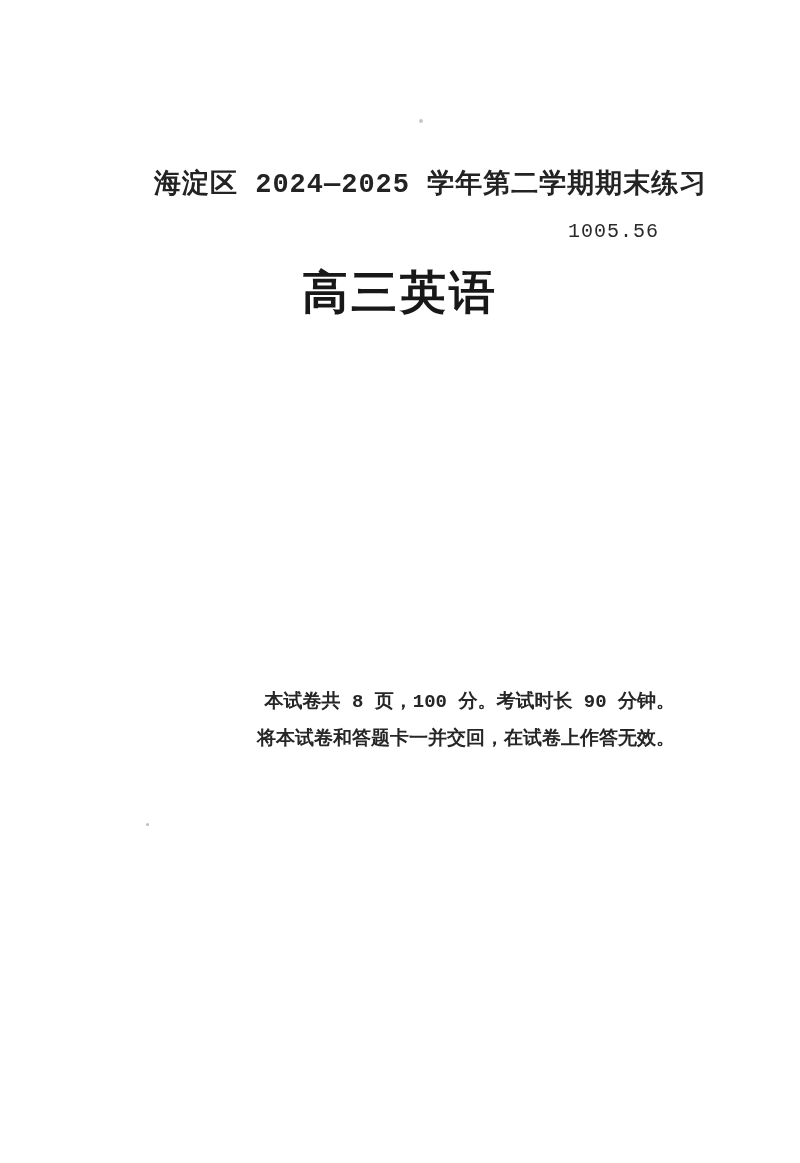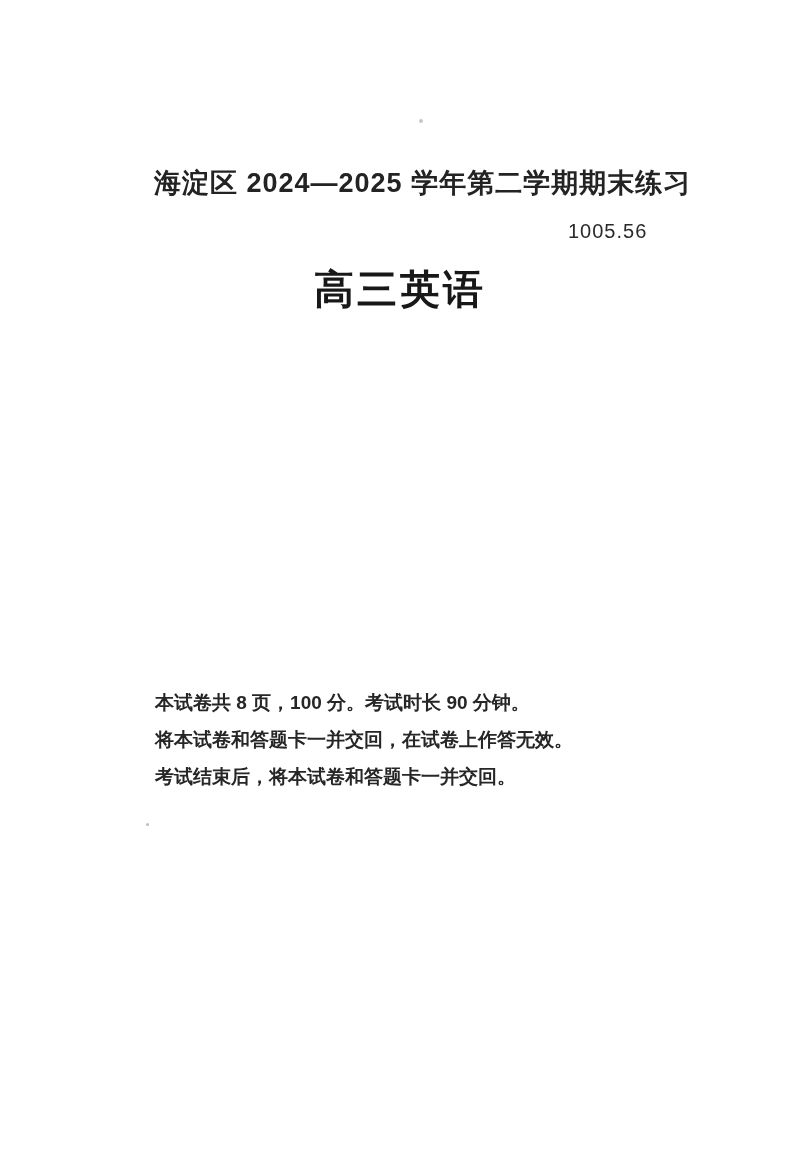--- a/index.html
+++ b/index.html
@@ -6,21 +6,21 @@
     margin: 0;
     padding: 0;
     background: #ffffff;
   }
   .page {
     position: relative;
     width: 800px;
     height: 886px;
     background: #ffffff;
     overflow: hidden;
-    font-family: Liberation Sans, sans-serif;
+    font-family: Liberation Mono, monospace;
     color: #1f1f1f;
   }
   .header-title {
     position: absolute;
     left: 154px;
     top: 165px;
     width: 500px;
     font-size: 27px;
     font-weight: bold;
     letter-spacing: 1px;
@@ -35,30 +35,31 @@
     font-weight: 500;
     color: #2a2a2a;
     letter-spacing: 1px;
   }
   .subject-title {
     position: absolute;
     left: 0;
     top: 262px;
     width: 800px;
     text-align: center;
-    font-size: 40px;
+    font-size: 46px;
     font-weight: bold;
     letter-spacing: 3px;
     color: #181818;
   }
   .instructions {
     position: absolute;
     left: 155px;
     top: 692px;
     width: 520px;
+    text-align: right;
   }
   .instructions p {
     margin: 0 0 16px 0;
     font-size: 19px;
     line-height: 21px;
     font-weight: 600;
     color: #262626;
     white-space: nowrap;
   }
   .speck {
@@ -87,19 +88,18 @@
 
   <div class="header-title">海淀区 2024—2025 学年第二学期期末练习</div>
 
   <div class="exam-date">1005.56</div>
 
   <div class="subject-title">高三英语</div>
 
   <div class="instructions">
     <p>本试卷共 8 页，100 分。考试时长 90 分钟。</p>
     <p>将本试卷和答题卡一并交回，在试卷上作答无效。</p>
-    <p>考试结束后，将本试卷和答题卡一并交回。</p>
   </div>
 
   <div class="speck speck-1"></div>
   <div class="speck speck-2"></div>
 
 </div>
 
 </body></html>

